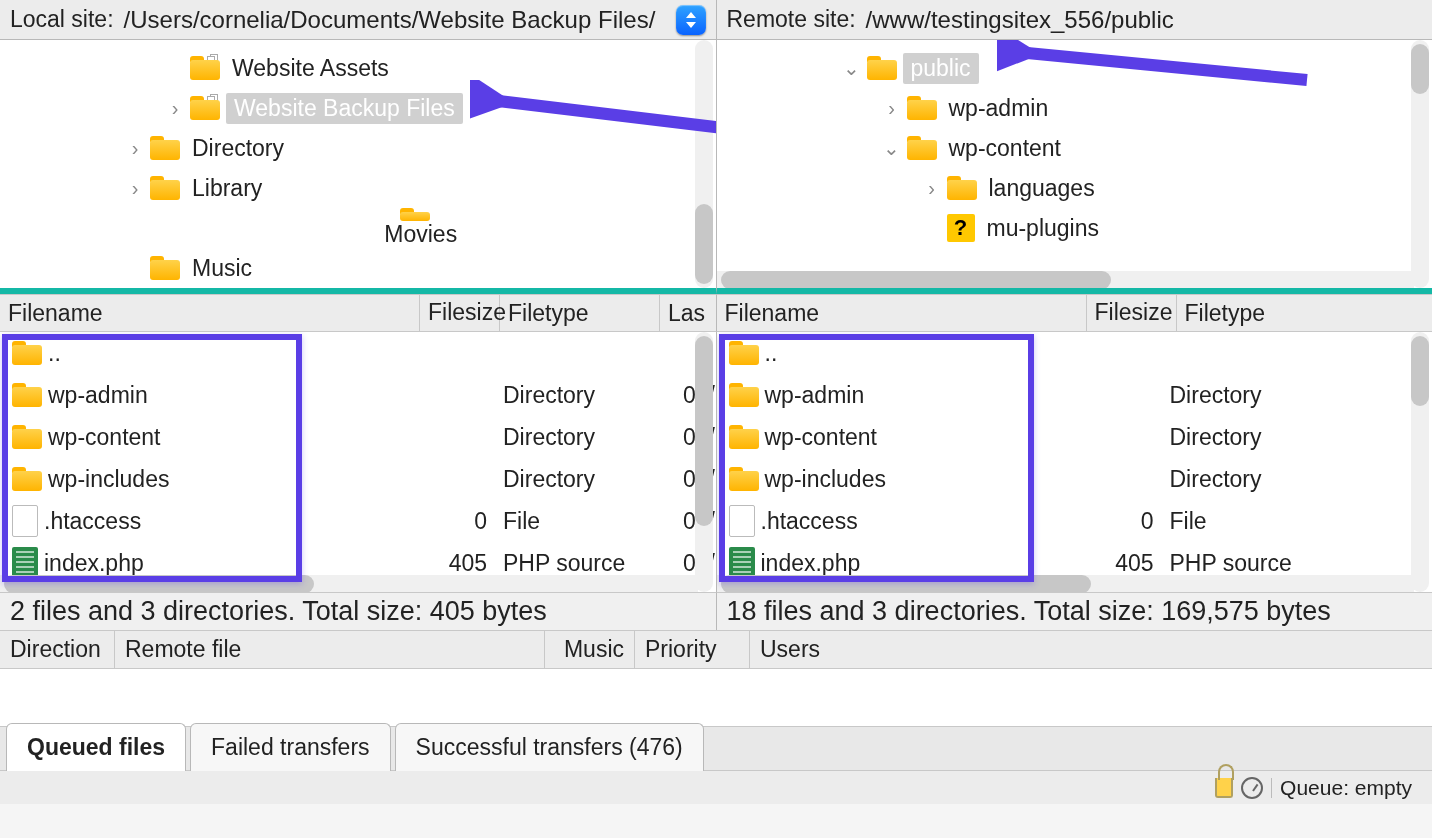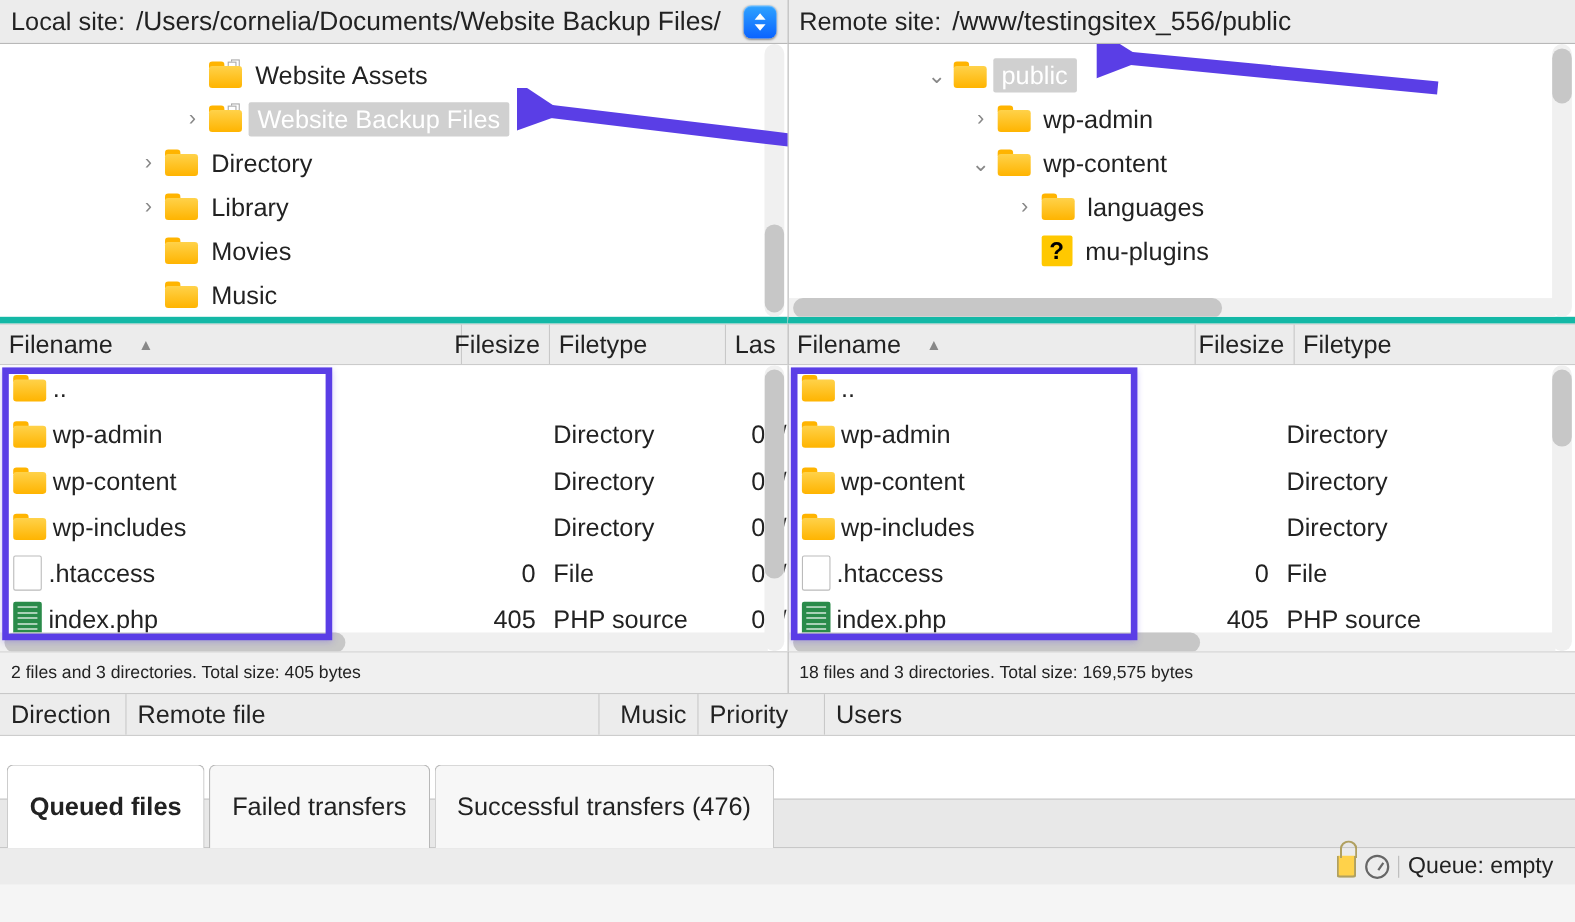--- a/index.html
+++ b/index.html
@@ -51,46 +51,46 @@
   .php-icon::after{content:"";position:absolute;top:4px;left:4px;right:4px;bottom:4px;background:repeating-linear-gradient(to bottom,white 0 2px,transparent 2px 5px);opacity:0.6;}
   .q-icon{ width:28px;height:28px;background:#ffc800;border-radius:2px;display:flex;align-items:center;justify-content:center;color:black;font-weight:bold;font-size:22px;margin-right:6px;}
   
   
   .ann-arrow{ position:absolute; pointer-events:none; z-index:50;}
   
   
   .list-head-row{ display:flex; height:38px;}
   .list-head{ flex:1; display:flex; background:#ececec; border-top:1px solid #c8c8c8; border-bottom:1px solid #c8c8c8;}
   .list-head + .list-head{ border-left:1px solid #b8b8b8;}
-  .lh-col{ padding:5px 8px; border-right:1px solid #c8c8c8; display:flex; align-items:center; gap:23px;}
+  .lh-col{ padding:5px 8px; border-right:1px solid #c8c8c8; display:flex; gap:23px;flex-direction:column;}
   .sort-ch{ font-size:14px; color:#888;}
   
   .list-body-row{ display:flex; height:260px;}
   .list-body{ flex:1; position:relative; background:white; overflow:hidden;}
   .list-body + .list-body{ border-left:1px solid #b8b8b8;}
   .file-row{ display:flex; align-items:center; height:42px;}
   .file-row .cname{ flex:0 0 425px; display:flex; align-items:center; padding-left:12px;}
   .file-row .csize{ flex:0 0 75px; text-align:right; padding-right:8px;}
   .file-row .ctype{ flex:0 0 180px; padding-left:8px;}
   .file-row .clast{ flex:1; padding-left:8px;}
   .file-rows{ position:relative; }
   .hilite-box{ position:absolute; border:6px solid #5a3ee6; box-shadow:0 2px 6px rgba(90,62,230,0.3); pointer-events:none; z-index:40;}
   
   .status-row{ display:flex; height:38px;}
-  .status-half{ flex:1; background:#f0f0f0; border-top:1px solid #c8c8c8; display:flex; align-items:center; padding:0 10px; font-size:16px;}
+  .status-half{ flex:1; background:#f0f0f0; border-top:1px solid #c8c8c8; display:flex; align-items:center; padding:0 10px; font-size:27px;}
   .status-half+.status-half{ border-left:1px solid #b8b8b8;}
   
   
   .qhead{ display:flex; height:38px; background:#ececec; border-top:1px solid #c8c8c8;}
   .qcol{ padding:5px 10px; border-right:1px solid #c8c8c8;}
   .qbody{ height:58px; background:white; border-top:1px solid #c8c8c8;}
   
   
   .tabs{ display:flex; align-items:flex-end; height:44px; background:#e8e8e8; border-top:1px solid #c8c8c8; padding-left:6px; gap:4px;}
-  .tab{ padding:24px 20px; background:#f7f7f7; border:1px solid #b8b8b8; border-bottom:none; border-radius:6px 6px 0 0; font-size:23px; position:relative; top:1px;}
+  .tab{ padding:10px 20px; background:#f7f7f7; border:1px solid #b8b8b8; border-bottom:none; border-radius:6px 6px 0 0; font-size:23px; position:relative; top:1px;}
   .tab.active{ font-weight:bold; background:#fff;}
   
   
   .footer{ height:34px; display:flex; align-items:center; justify-content:flex-end; gap:8px; padding-right:20px; background:#ececec; font-size:21px; border-top:1px solid #c8c8c8;}
   .lock-icon{ width:18px;height:20px;border:2px solid #b0a060;border-top:none;border-radius:0 0 3px 3px;position:relative;background:#ffd24a;}
   .lock-icon::before{content:"";position:absolute;top:-14px;left:1px;width:12px;height:14px;border:2px solid #b0a060;border-bottom:none;border-radius:8px 8px 0 0;}
   .gauge-icon{ width:22px;height:22px;border:2px solid #666;border-radius:50%;position:relative;}
   .gauge-icon::after{content:"";position:absolute;top:4px;left:9px;width:2px;height:8px;background:#666;transform-origin:bottom;transform:rotate(35deg);}
 </style>
 </head>
@@ -136,21 +136,21 @@
           <div class="tree-item" style="padding-left: 120px;">
             <span class="chev">›</span>
             <div class="folder-icon"></div>
             <span class="lbl">Directory</span>
           </div>
           <div class="tree-item" style="padding-left: 120px;">
             <span class="chev">›</span>
             <div class="folder-icon"></div>
             <span class="lbl">Library</span>
           </div>
-          <div class="tree-item" style="padding-left: 120px;">
+          <div class="tree-item" style="padding-left: 120px; flex-direction: column;">
             <span class="chev"></span>
             <div class="folder-icon"></div>
             <span class="lbl">Movies</span>
           </div>
           <div class="tree-item" style="padding-left: 120px;">
             <span class="chev"></span>
             <div class="folder-icon"></div>
             <span class="lbl">Music</span>
           </div>
         </div>

